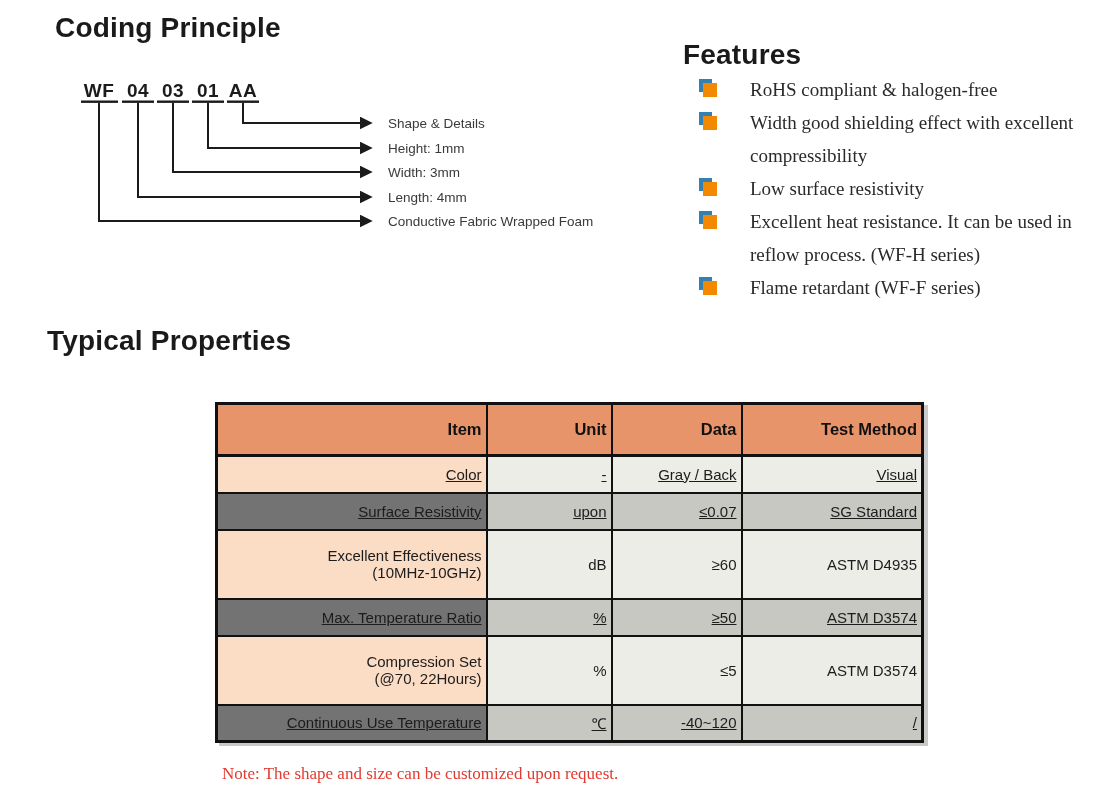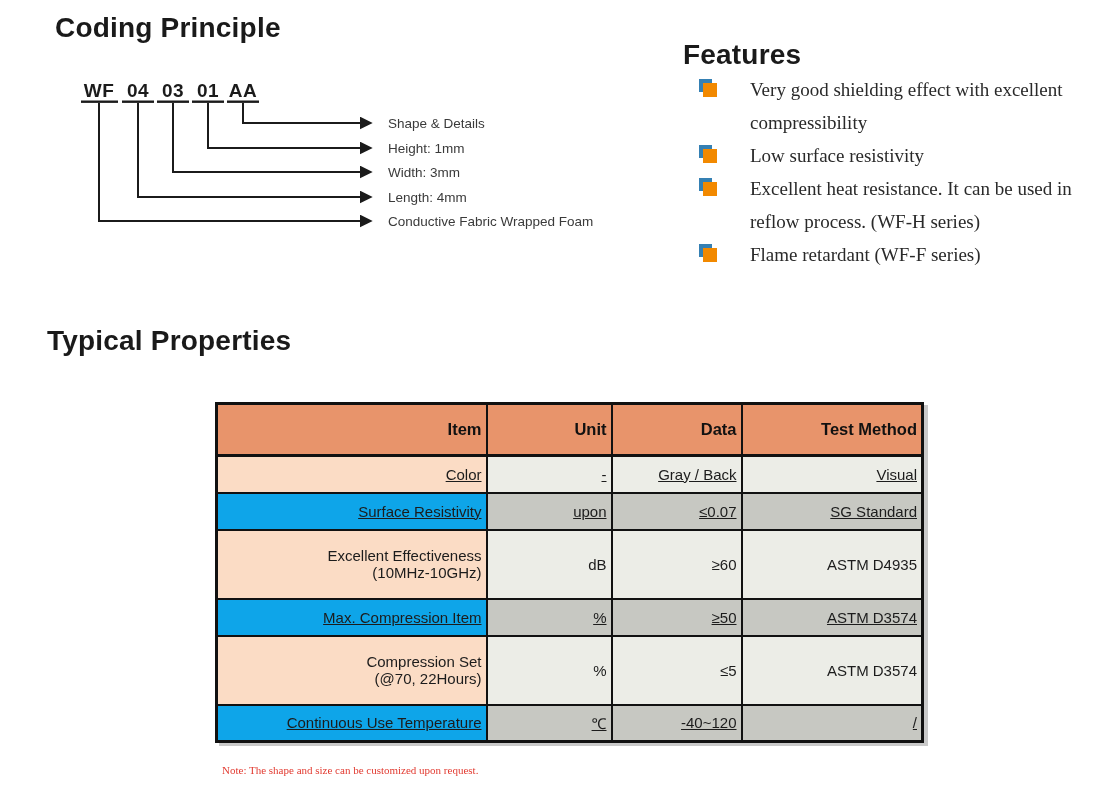--- a/index.html
+++ b/index.html
@@ -110,30 +110,30 @@
     height:52px;
   }
   .props-table td {
     font-size:15px;
     color:#1c1c1c;
     white-space:pre-line;
   }
   tr.rh-s { height:37px;text-decoration:underline; }
   tr.rh-l { height:69px; }
   td.item-light { background:#fbdcc5; }
-  td.item-mid   { background:#0ea5e9; }
+  td.item-mid   { background:#737373; }
   td.cell-light { background:#ecede7; }
   td.cell-mid   { background:#c7c8c2; }
 
   
   .note {
     position:absolute;
     left:222px; top:764px;
     font-family:"Liberation Serif", serif;
-    font-size:11px;
+    font-size:17px;
     color:#e23a30;
   }
 </style>
 </head>
 <body>
 
 <div class="page">
 
   <h1 class="section-heading" id="heading-coding">Coding Principle</h1>
   <h1 class="section-heading" id="heading-features">Features</h1>
@@ -170,21 +170,28 @@
     <text class="lbl" x="330" y="126">Length: 4mm</text>
     <text class="lbl" x="330" y="150">Conductive Fabric Wrapped Foam</text>
   </svg>
 
   <ul class="features-list">
     <li>
       <span class="bullet">
         <span class="b-back" style="background:#3580b3"></span>
         <span class="b-front" style="background:#f28900"></span>
       </span>
-      <p class="feature-text">Very good shielding effect with excellent compressibility</p>
+      <p class="feature-text">RoHS compliant &amp; halogen-free</p>
+    </li>
+    <li>
+      <span class="bullet">
+        <span class="b-back" style="background:#3580b3"></span>
+        <span class="b-front" style="background:#f28900"></span>
+      </span>
+      <p class="feature-text">Width good shielding effect with excellent compressibility</p>
     </li>
     <li>
       <span class="bullet">
         <span class="b-back" style="background:#3580b3"></span>
         <span class="b-front" style="background:#f28900"></span>
       </span>
       <p class="feature-text">Low surface resistivity</p>
     </li>
     <li>
       <span class="bullet">
@@ -231,21 +238,21 @@
         <td class="cell-mid">SG Standard</td>
       </tr>
       <tr class="rh-l">
         <td class="item-light">Excellent Effectiveness
 (10MHz-10GHz)</td>
         <td class="cell-light">dB</td>
         <td class="cell-light">≥60</td>
         <td class="cell-light">ASTM D4935</td>
       </tr>
       <tr class="rh-s">
-        <td class="item-mid">Max. Compression Item</td>
+        <td class="item-mid">Max. Temperature Ratio</td>
         <td class="cell-mid">%</td>
         <td class="cell-mid">≥50</td>
         <td class="cell-mid">ASTM D3574</td>
       </tr>
       <tr class="rh-l">
         <td class="item-light">Compression Set
 (@70, 22Hours)</td>
         <td class="cell-light">%</td>
         <td class="cell-light">≤5</td>
         <td class="cell-light">ASTM D3574</td>

